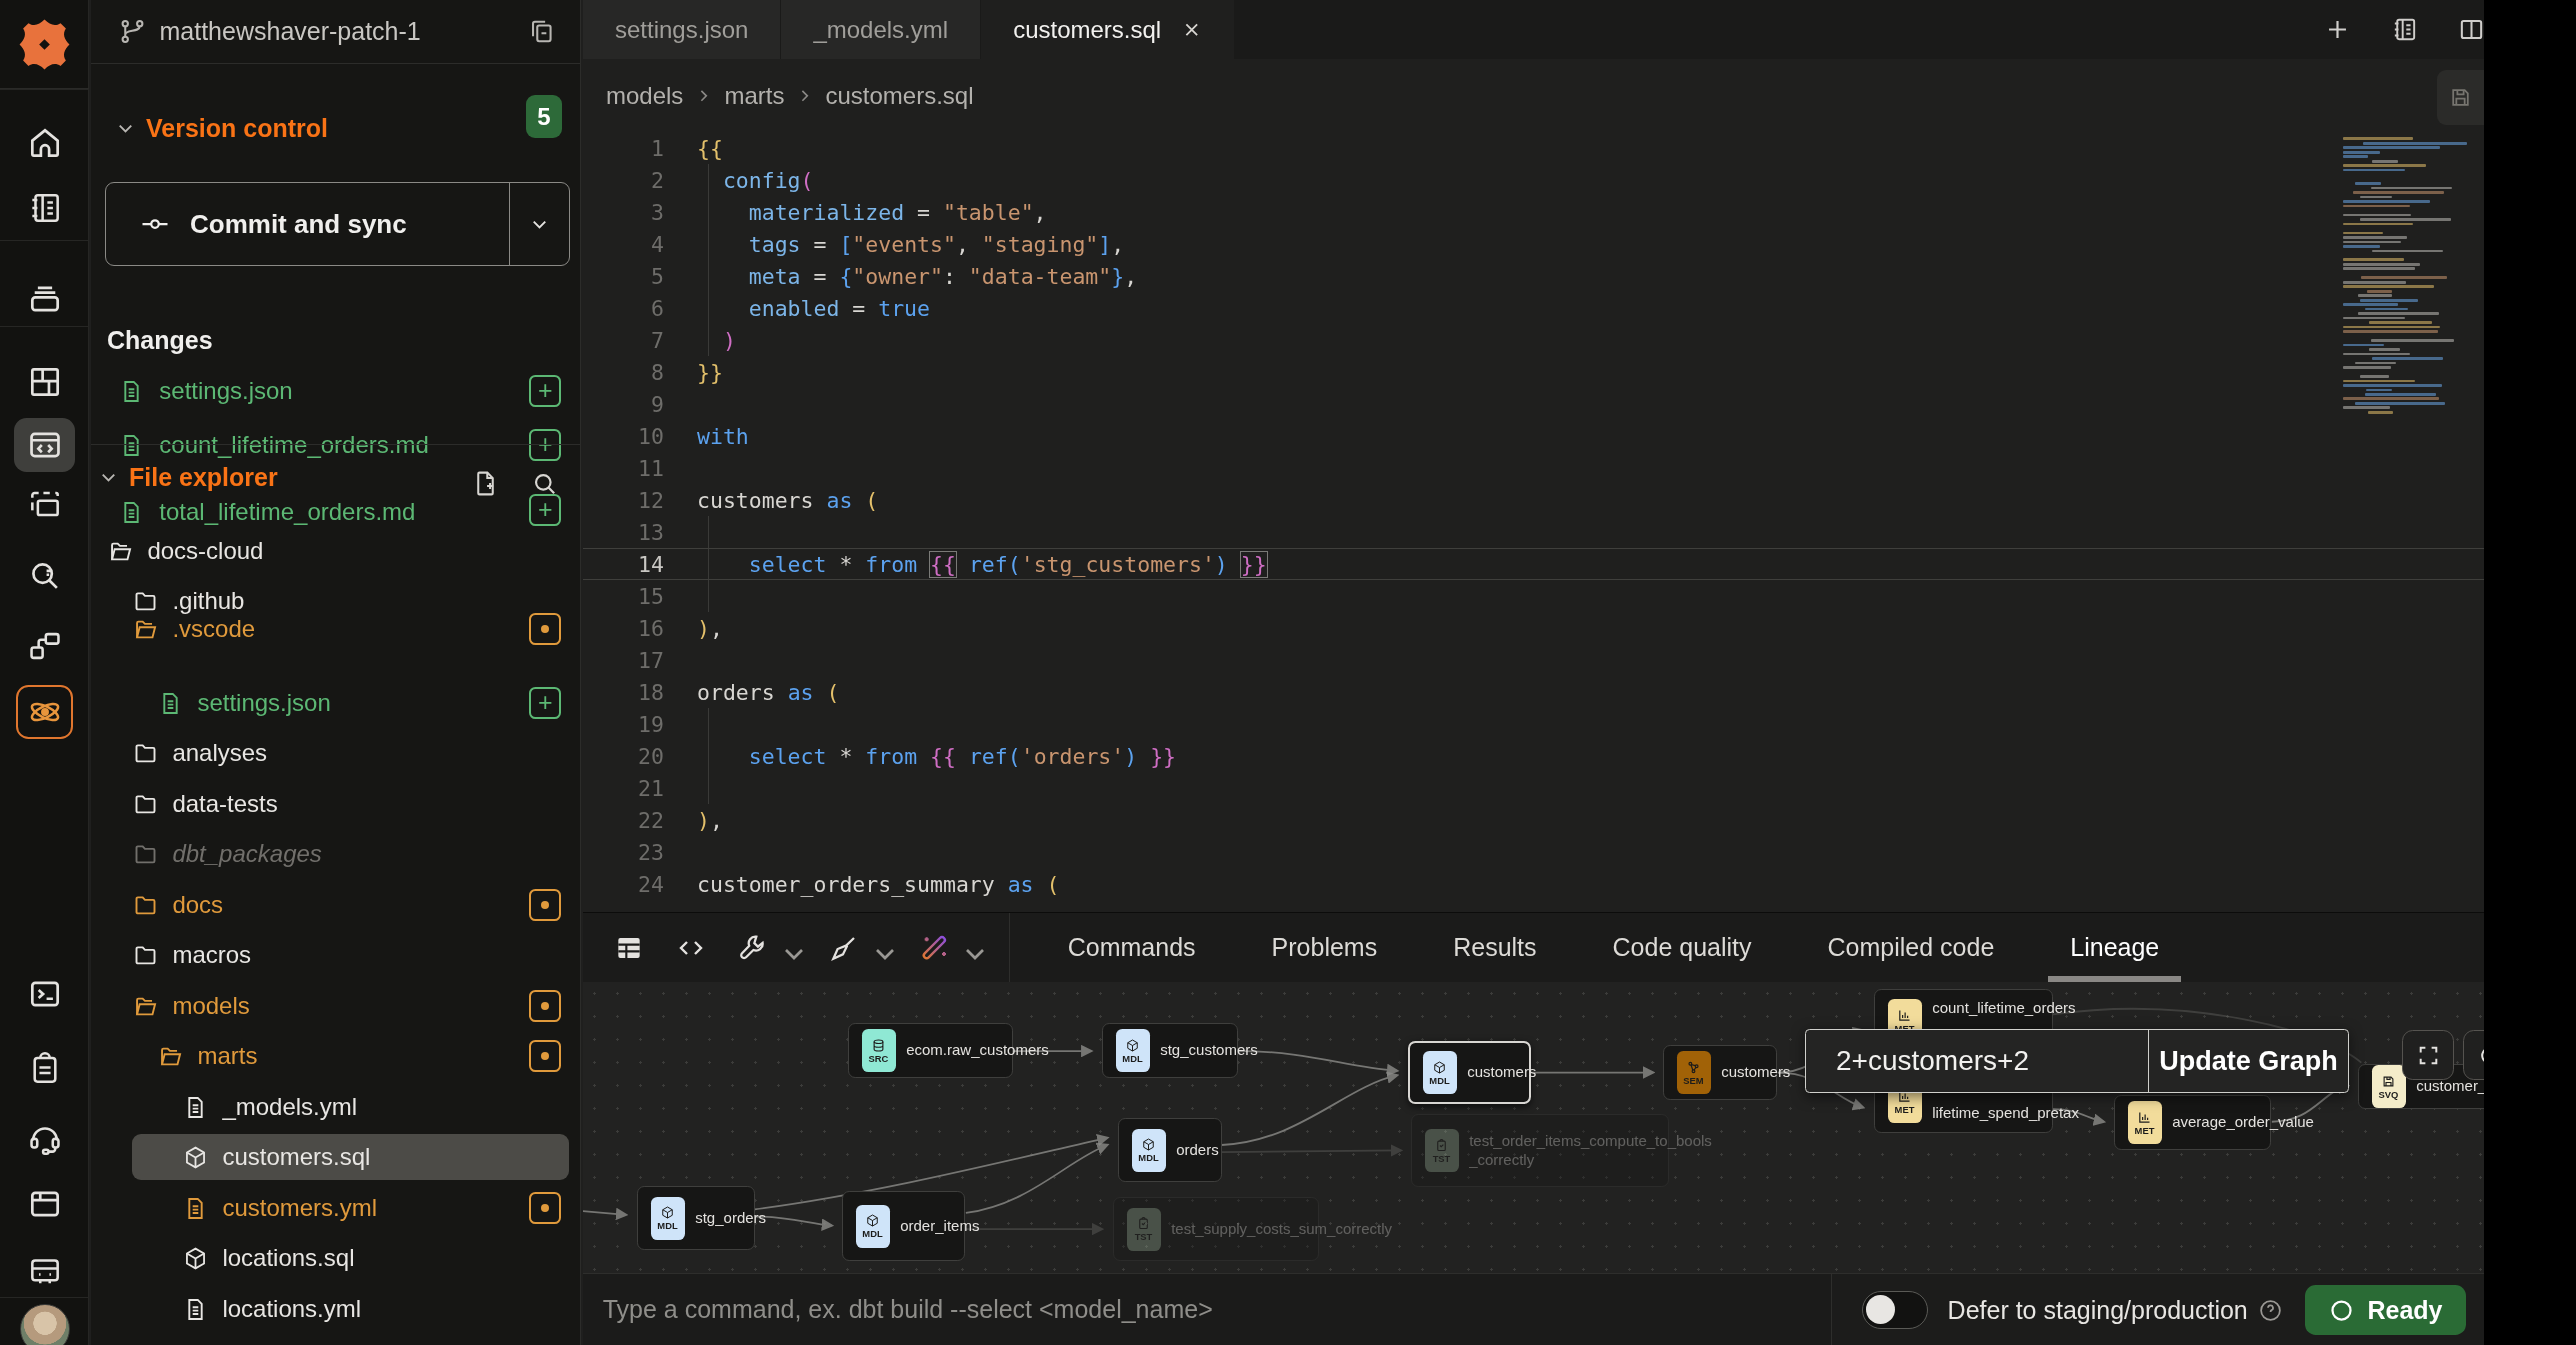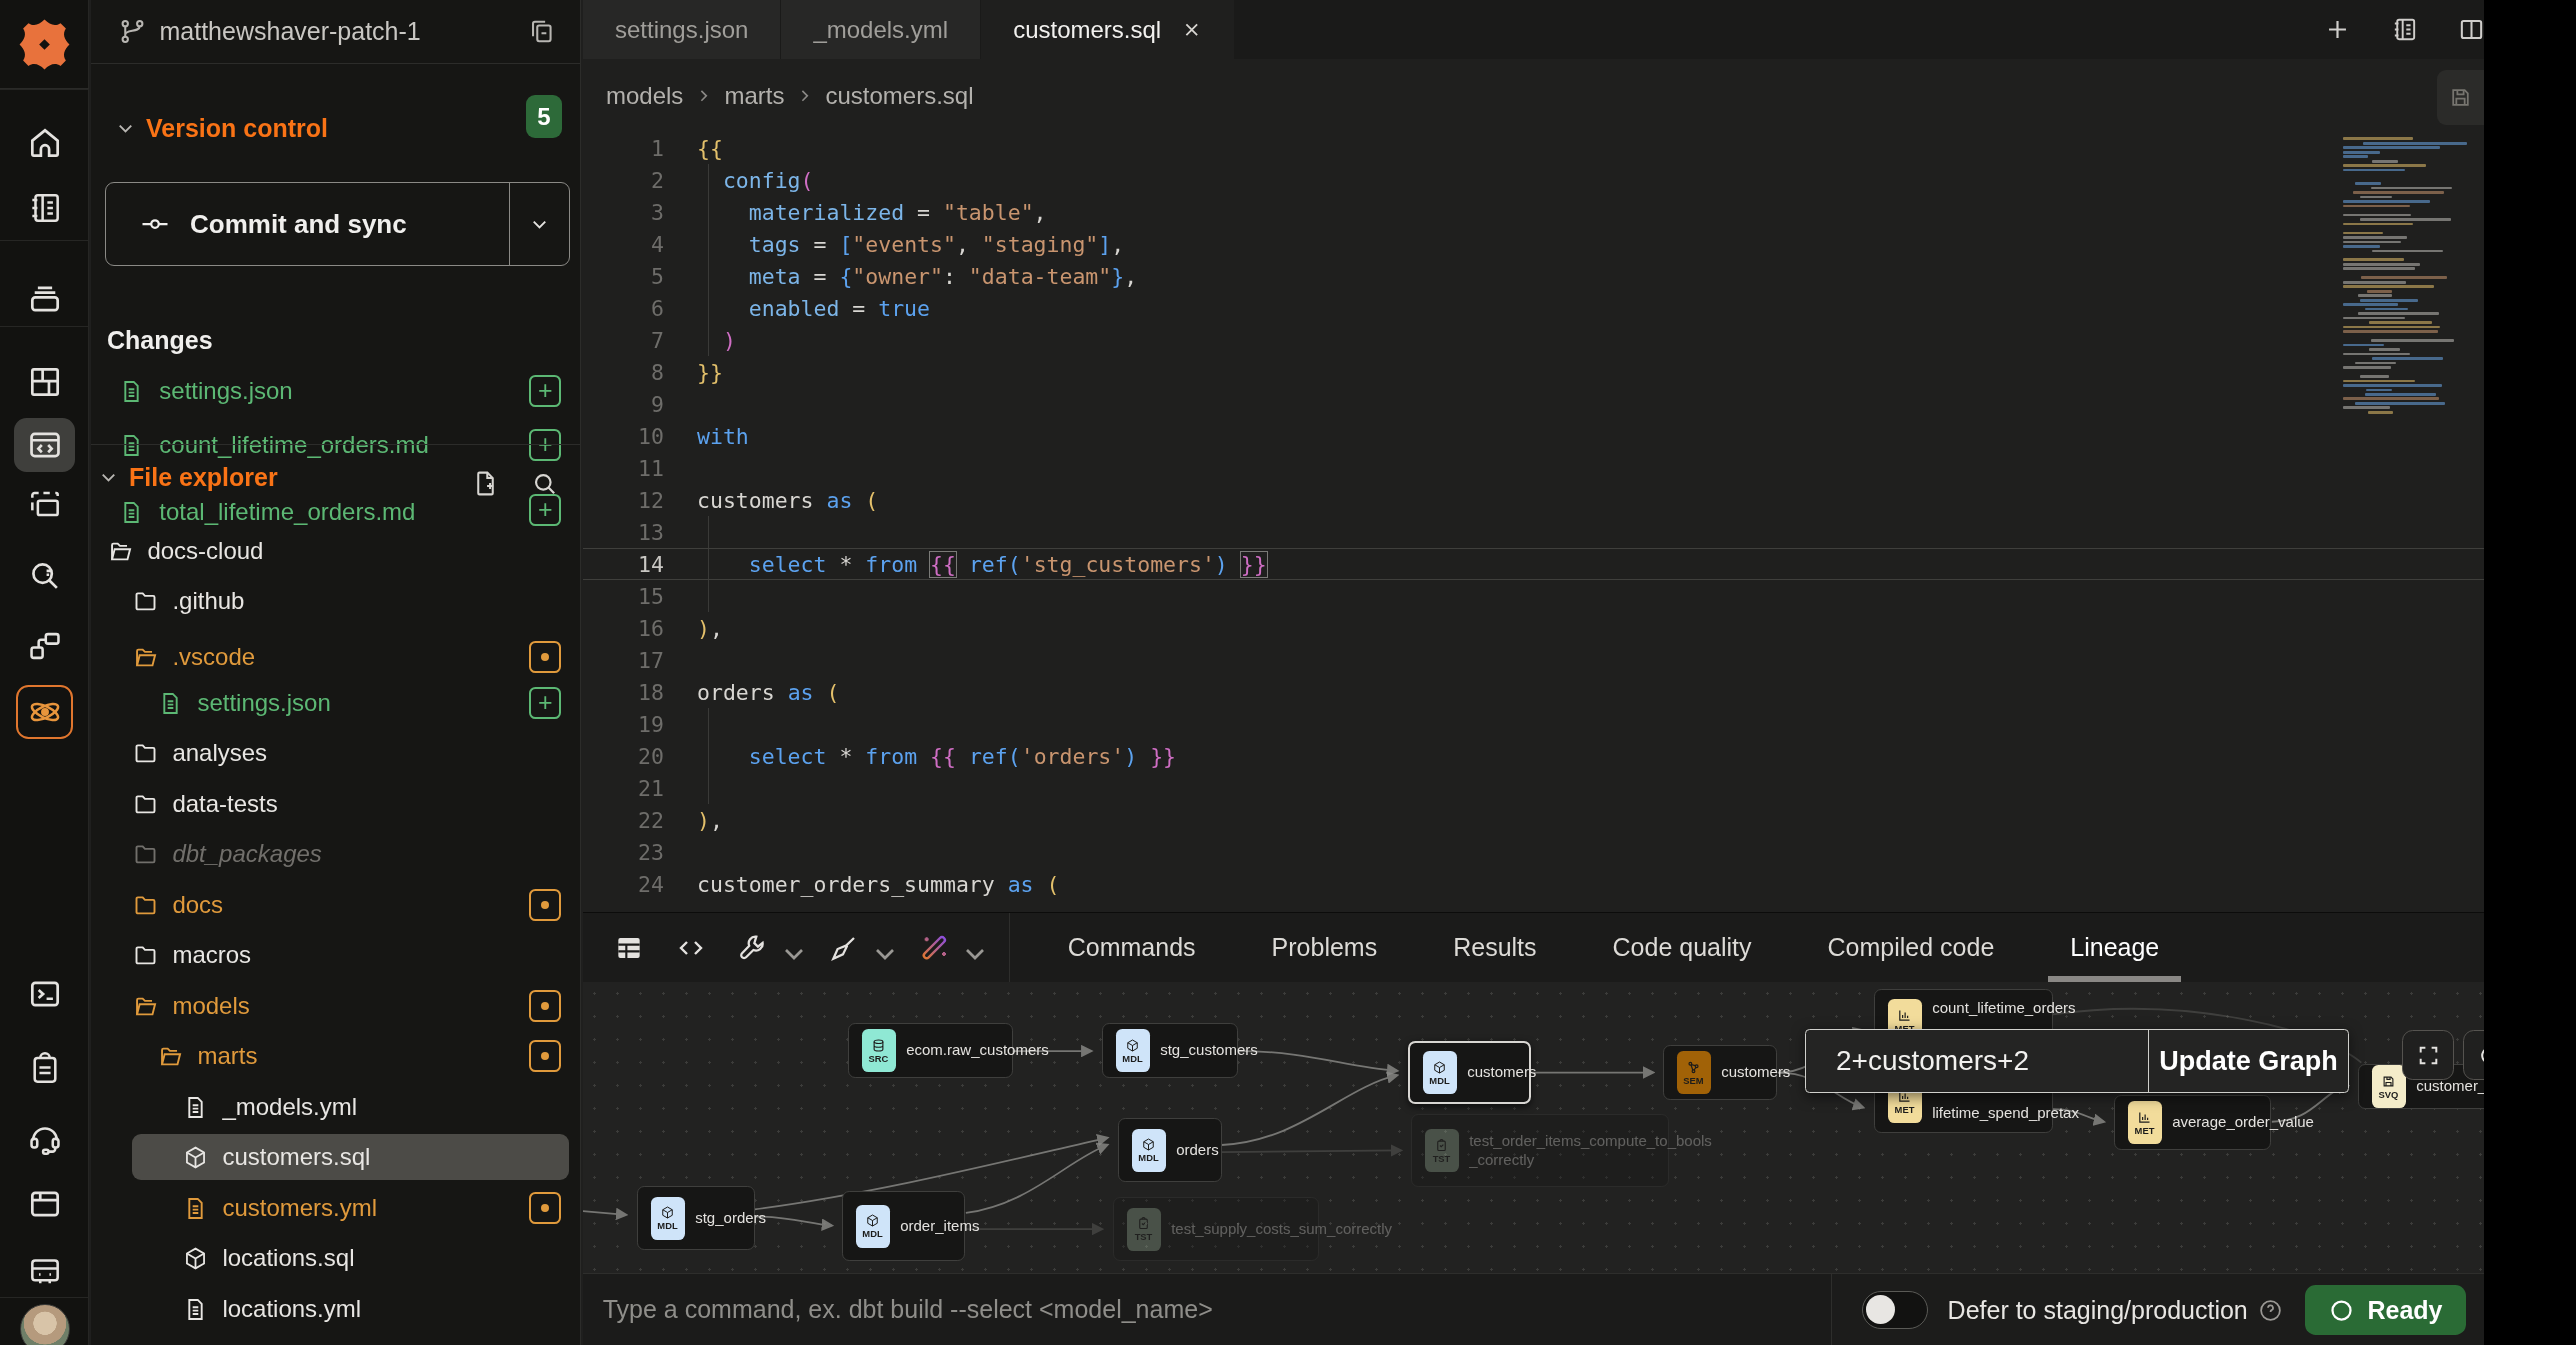--- a/index.html
+++ b/index.html
@@ -417,21 +417,21 @@
           <span class="tn c-white">docs-cloud</span>
         </div>
         <div class="tree-row" style="top: 576px;">
           <span class="ti c-white" style="margin-left: 41px;">
             <svg viewBox="0 0 24 24" fill="none" stroke="currentColor" stroke-width="1.7">
               <path d="M4 7.5V6a1.2 1.2 0 0 1 1.2-1.2h4.3L11.5 7h7.3A1.2 1.2 0 0 1 20 8.2v9.6a1.2 1.2 0 0 1-1.2 1.2H5.2A1.2 1.2 0 0 1 4 17.8z"></path>
             </svg>
           </span>
           <span class="tn c-white">.github</span>
         </div>
-        <div class="tree-row" style="top: 632px;">
+        <div class="tree-row" style="top: 604px;">
           <span class="ti c-orange" style="margin-left: 41px;">
             <svg viewBox="0 0 24 24" fill="none" stroke="currentColor" stroke-width="1.7">
               <path d="M4.5 19 6.8 10h13.7l-2.3 9z"></path>
               <path d="M4.5 19V6.2A1.2 1.2 0 0 1 5.7 5h3.8l2 2h6.3"></path>
             </svg>
           </span>
           <span class="tn c-orange">.vscode</span>
           <span class="sq-badge orange">
             <i></i>
           </span>

